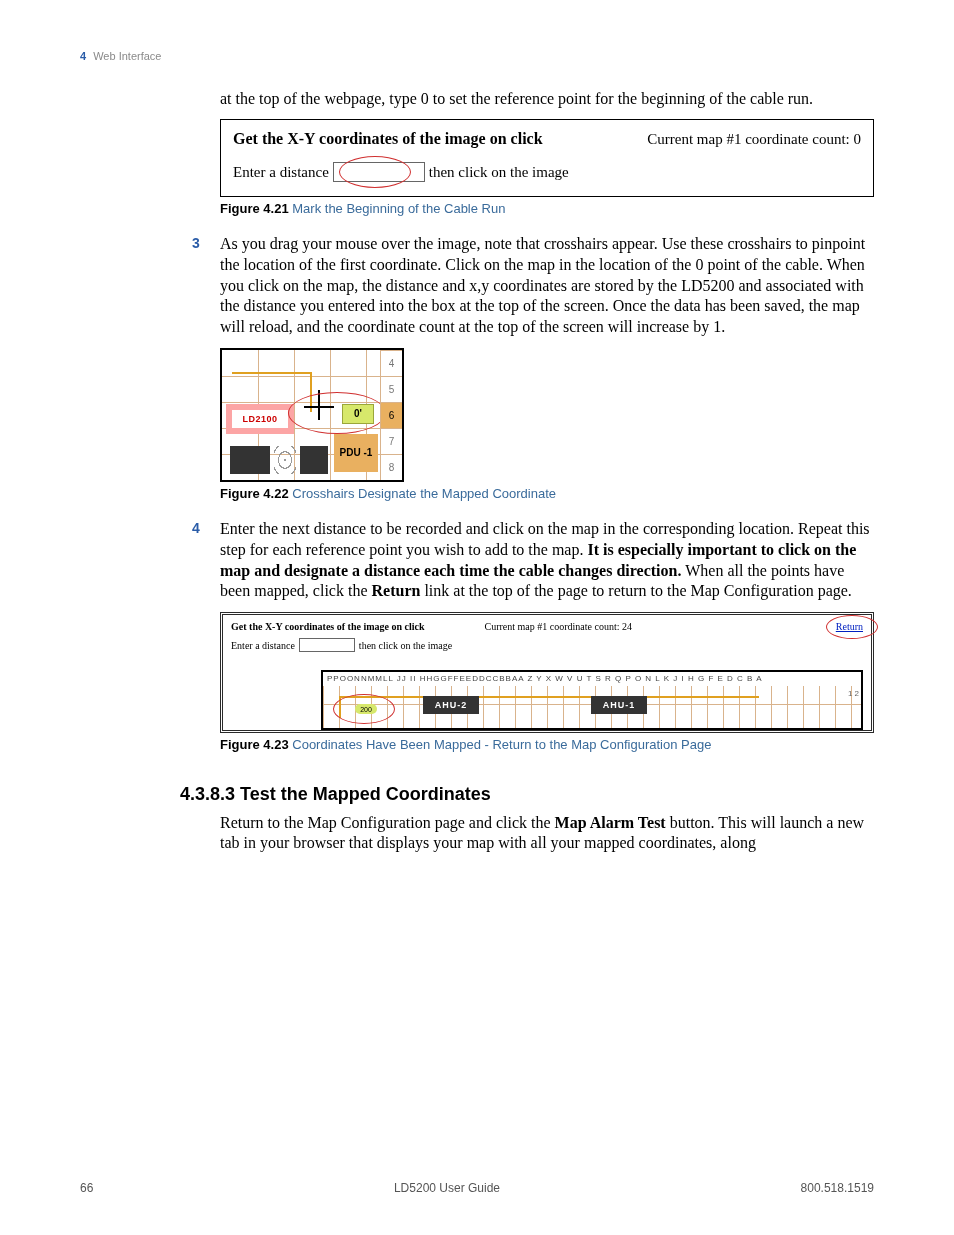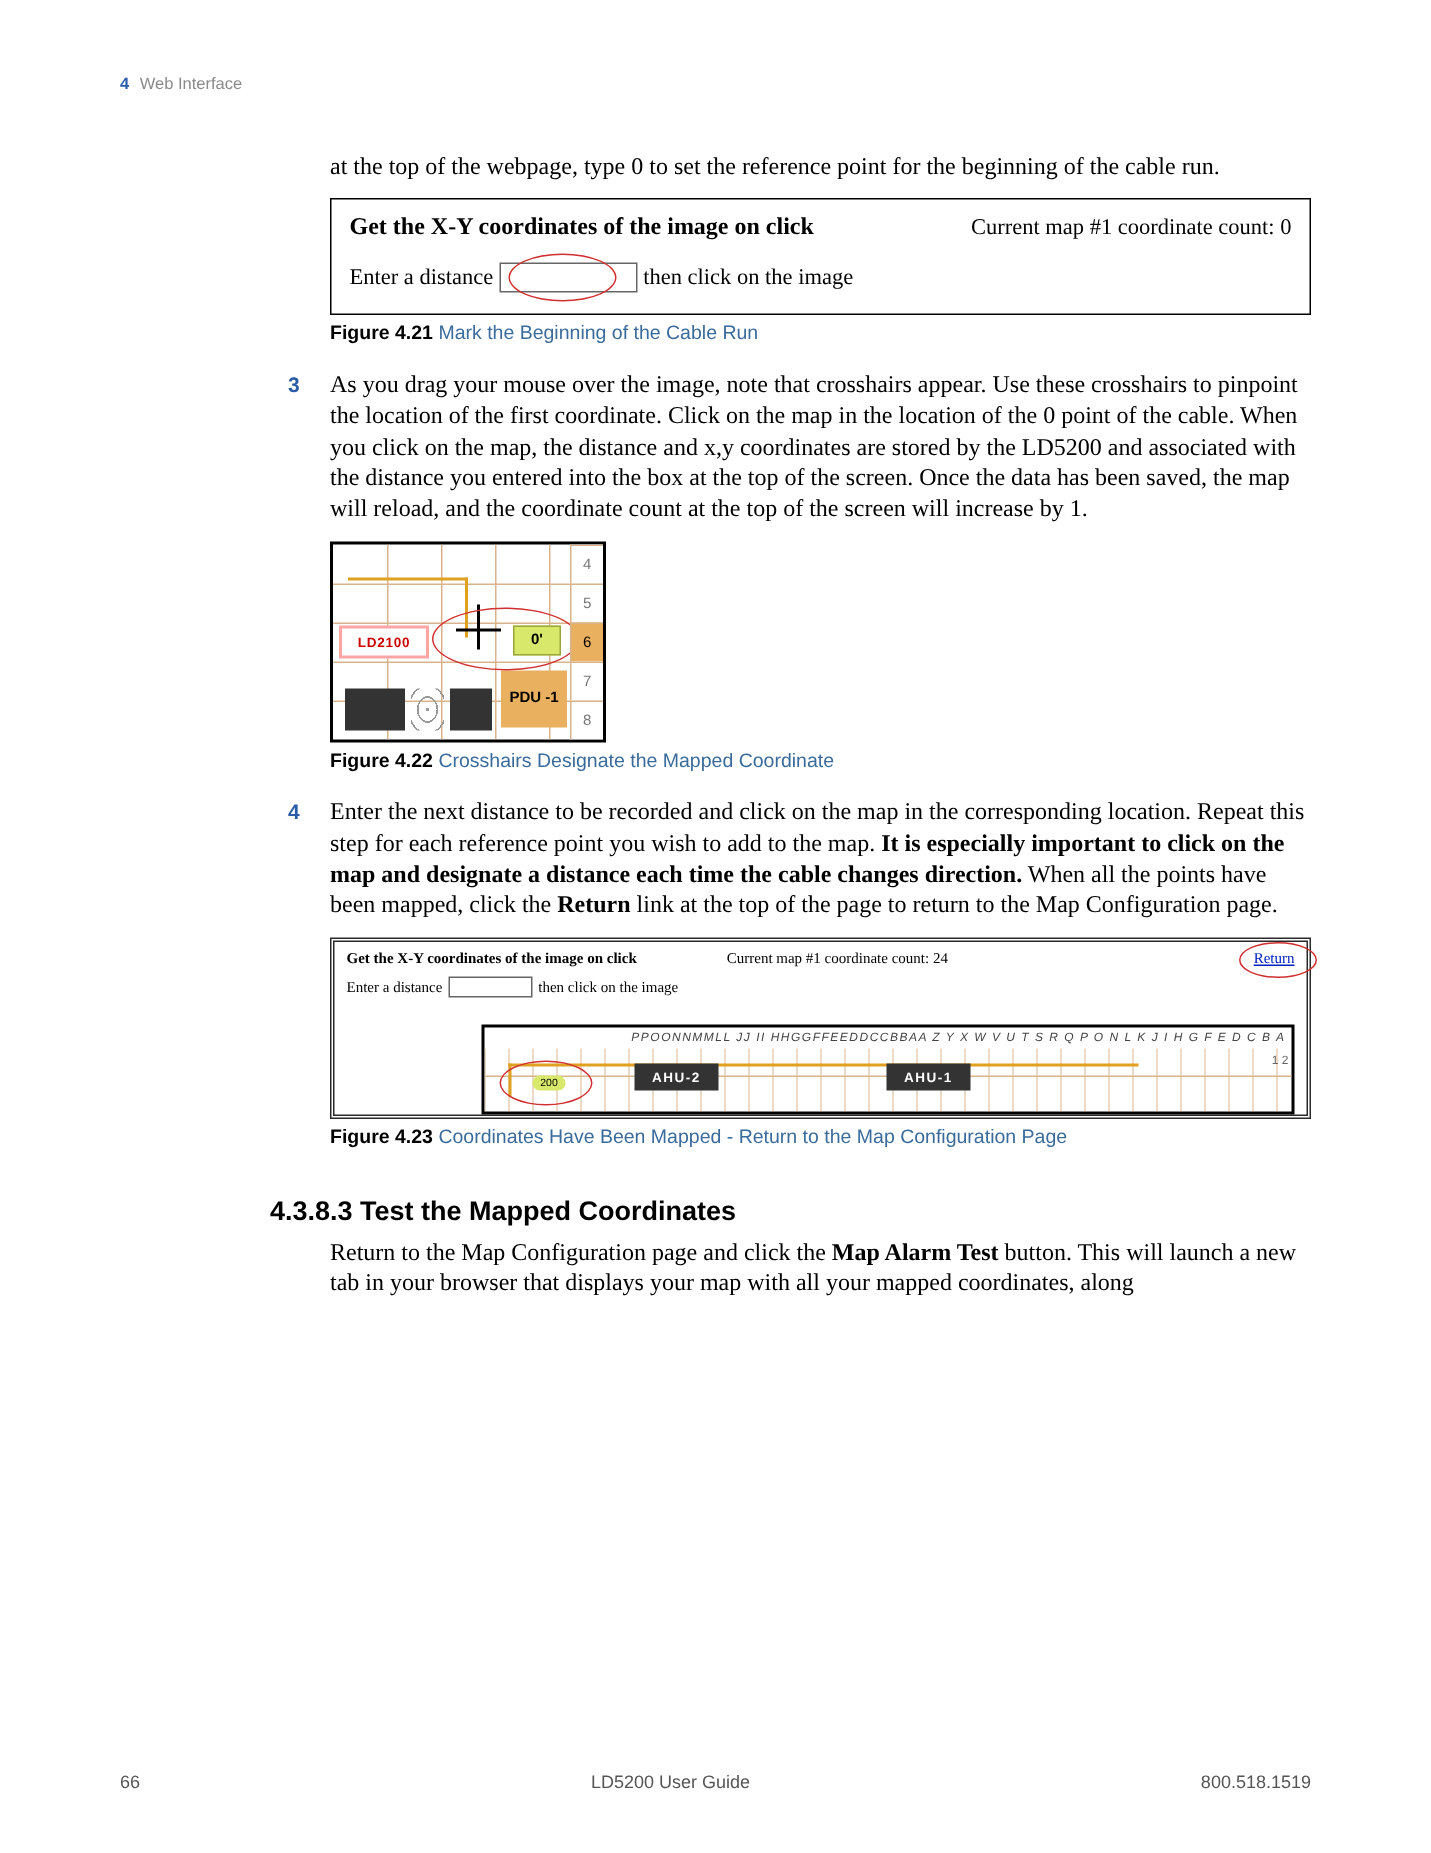--- a/index.html
+++ b/index.html
@@ -14,21 +14,21 @@
     width: 954px;
     height: 1235px;
     position: relative;
     box-sizing: border-box;
     padding: 50px 80px 40px 80px;
   }
   .running-head {
     font-family: Arial, Helvetica, sans-serif;
     font-size: 11px;
     color: #8a8a8a;
-    margin-bottom: 40px;
+    margin-bottom: 27px;
   }
   .running-head .num {
     color: #2a5ca8;
     font-weight: bold;
     margin-right: 4px;
   }
   .content {
     margin-left: 140px;
   }
   p.body {
@@ -140,21 +140,21 @@
     display: flex; flex-direction: column;
   }
   .map-thumb .edge-cell {
     flex: 1; border-top: 1px solid #d9b38c; border-left: 1px solid #d9b38c;
     font-size: 10px; color: #777; display: flex; align-items: center; justify-content: center;
     background: #fff;
   }
   .map-thumb .edge-cell.hl { background: #e9b060; color: #000; }
   .map-thumb .ld2100 {
     position: absolute; left: 4px; top: 54px; width: 56px; height: 18px;
-    border: 2px solid #fca5a5; background: #fff; color: #c00; font-size: 9px; font-weight: bold;
+    border: 6px solid #fca5a5; background: #fff; color: #c00; font-size: 9px; font-weight: bold;
     display: flex; align-items: center; justify-content: center; letter-spacing: 0.5px;
   }
   .map-thumb .zero-lbl {
     position: absolute; left: 120px; top: 54px; width: 30px; height: 18px;
     background: #d7e86b; color: #000; font-size: 10px; font-weight: bold;
     display: flex; align-items: center; justify-content: center;
     border: 1px solid #9aa63a;
   }
   .map-thumb .pdu {
     position: absolute; right: 24px; top: 84px; width: 44px; height: 38px;
@@ -215,21 +215,21 @@
     margin-top: 18px;
     border: 2px solid #000;
     height: 56px;
     position: relative;
     overflow: hidden;
     margin-left: 90px;
   }
   .fig23 .mapstrip .letters {
     position: absolute; left: 4px; right: 4px; top: 2px;
     font-size: 8px; letter-spacing: 1px; color: #444; font-family: Arial, sans-serif;
-    white-space: nowrap; text-align: right; font-style: italic;
+    white-space: nowrap; text-align: left;
   }
   .fig23 .mapstrip .grid {
     position: absolute; left: 0; right: 0; top: 14px; bottom: 0;
     background-image: linear-gradient(to right, #d9b38c 1px, transparent 1px);
     background-size: 16px 100%;
   }
   .fig23 .mapstrip .gridh {
     position: absolute; left: 0; right: 0; top: 32px; height: 1px; background: #d9b38c;
   }
   .fig23 .mapstrip .ahu {

